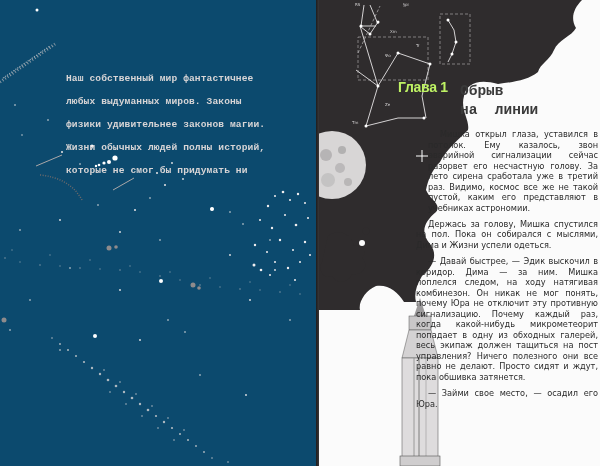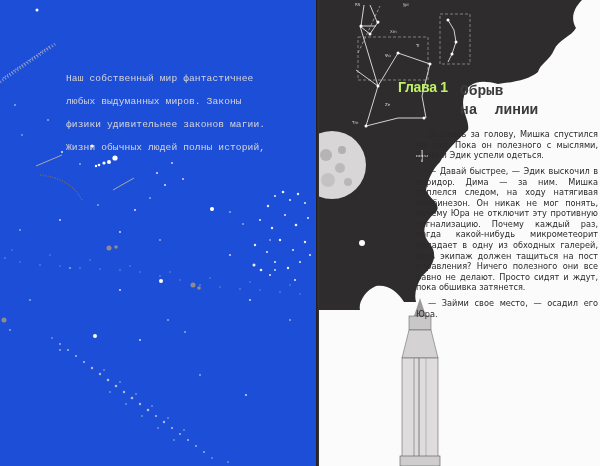--- a/index.html
+++ b/index.html
@@ -1,18 +1,18 @@
 <!DOCTYPE html>
 <html><head>
 <meta charset="utf-8">
 <style>
   html, body { margin: 0; padding: 0; }
   body { width: 600px; height: 466px; overflow: hidden; background: #2f2c2d; position: relative; font-family: "DejaVu Sans", sans-serif; }
   .spread { position: absolute; left: 0; top: 0; width: 600px; height: 466px; }
-  .left-page { position: absolute; left: 0; top: 0; width: 318px; height: 466px; background: #1d4ed8; overflow: hidden; }
+  .left-page { position: absolute; left: 0; top: 0; width: 318px; height: 466px; background: #0c4a6e; overflow: hidden; font-weight: bold; }
   .right-page { position: absolute; left: 318px; top: 0; width: 282px; height: 466px; background: #fbfbfb; overflow: hidden; }
   .gutter { position: absolute; left: 316px; top: 0; width: 3px; height: 466px; background: linear-gradient(90deg, #1e1c1d, #3a3738); }
   .intro-text {
     position: absolute; left: 66px; top: 61px; width: 220px;
     font-family: "Liberation Mono", "DejaVu Sans Mono", monospace;
     font-size: 9.6px; line-height: 11.6px; color: #d8d5d6; letter-spacing: 0.1px;
     white-space: pre-line;
   }
   svg.bg { position: absolute; left: 0; top: 0; }
   .chapter-label {
@@ -199,20 +199,21 @@
           <circle cx="142" cy="416" r="0.8"></circle>
         <circle cx="158" cy="428" r="0.8"></circle>
           <circle cx="174" cy="440" r="0.8"></circle>
       </g>
     </svg>
     <div class="intro-text">
       <div>Наш собственный мир фантастичнее</div>
       <div>любых выдуманных миров. Законы</div>
       <div>физики удивительнее законов магии.</div>
       <div>Жизни обычных людей полны историй,</div>
+      <div>которые не смог бы придумать ни</div>
     </div>
   </div>
 
   <div class="right-page">
     <svg class="bg" width="282" height="466">
 
       <path fill="#2f2c2d" d="M0 0 L264 0 C256 8 252 18 258 28 C254 36 240 40 236 50 C232 60 222 64 220 72 C210 80 196 82 180 84
            C160 78 148 84 146 96 C142 110 152 120 150 130 C140 140 128 150 122 162 C114 170 110 180 108 190
            C112 200 124 204 118 212 C106 222 102 232 112 244 C120 254 116 266 104 276 C98 286 96 294 98 302
            L86 302 C80 292 70 284 58 286 C48 290 40 302 42 310 L0 310 Z"></path>
@@ -275,17 +276,18 @@
     </svg>
   </div>
 
   <div class="gutter"></div>
 
   <div class="chapter-label">Глава 1</div>
   <div class="chapter-title"><span>Обрыв</span>
 <span>на  линии</span></div>
 
   <div class="body-text">
-    <p class="para" style="margin-left:0;">Держась за голову, Мишка спустился на пол. Пока он полезного с мыслями, Дима и Эдик успели одеться.</p>
+    <p class="para" style="margin-left:12px;">Мишка открыл глаза, уставился в потолок. Ему казалось, звон аварийной сигнализации сейчас разорвет его несчастную голову. За лето сирена сработала уже в третий раз. Видимо, космос все же не такой пустой, каким его представляют в учебниках астрономии.</p>
+    <p class="para" style="margin-left:0;">Держась за голову, Мишка спустился на пол. Пока он собирался с мыслями, Дима и Жизни успели одеться.</p>
     <p class="para" style="margin-left:0;">— Давай быстрее, — Эдик выскочил в коридор. Дима — за ним. Мишка поплелся следом, на ходу натягивая комбинезон. Он никак не мог понять, почему Юра не отключит эту противную сигнализацию. Почему каждый раз, когда какой-нибудь микрометеорит попадает в одну из обходных галерей, весь экипаж должен тащиться на пост управления? Ничего полезного они все равно не делают. Просто сидят и ждут, пока обшивка затянется.</p>
     <p class="para" style="margin-left:0;">— Займи свое место, — осадил его Юра.</p>
   </div>
 </div>
 
 </body></html>

